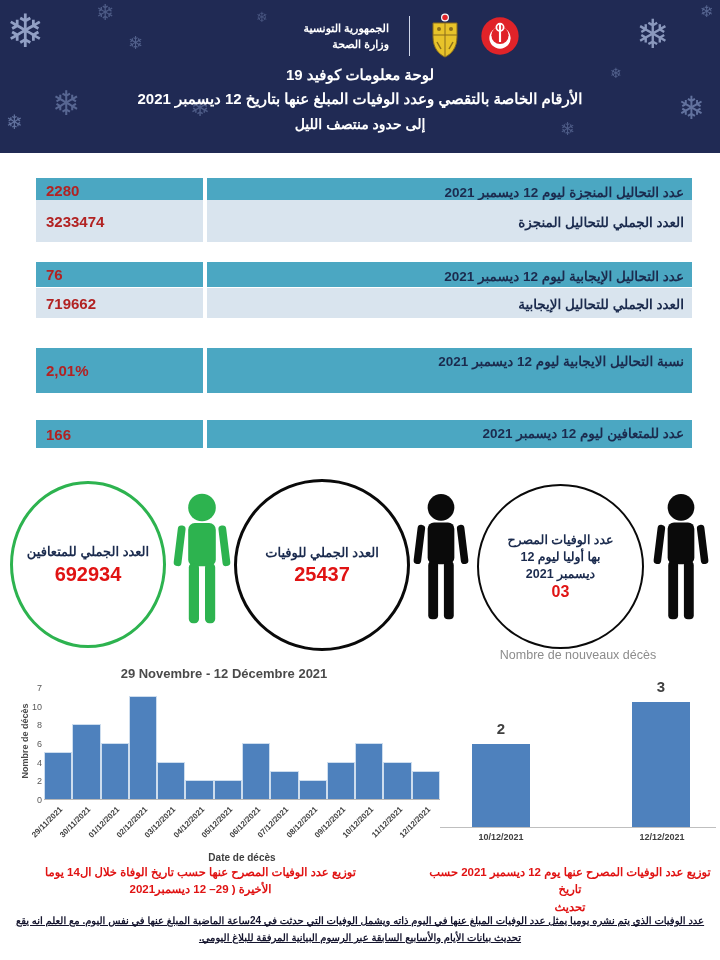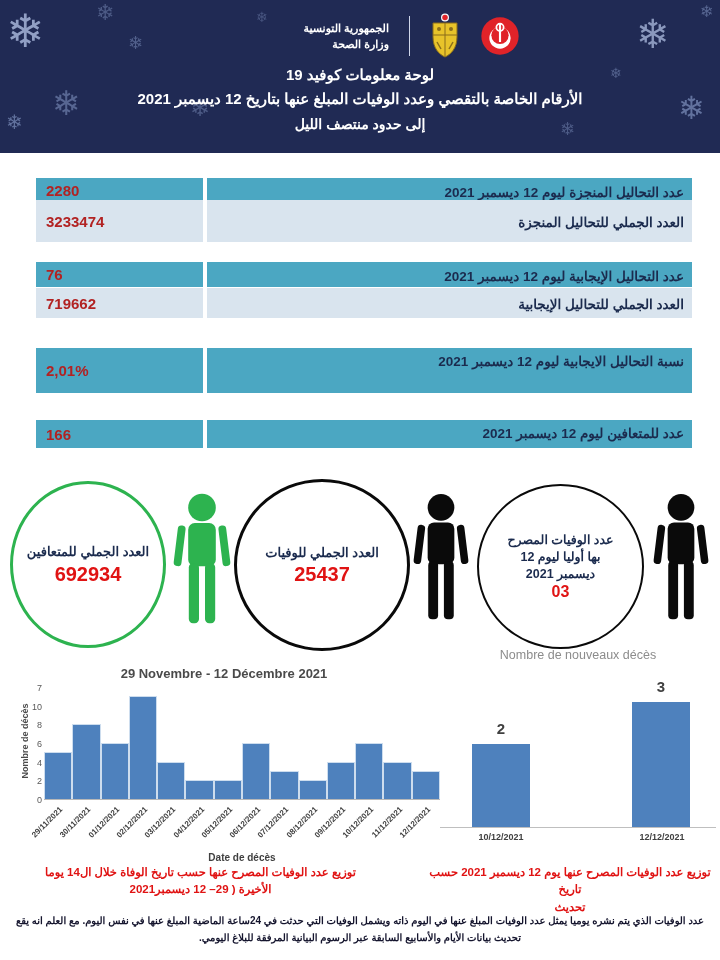--- a/index.html
+++ b/index.html
@@ -81,21 +81,21 @@
   .r-bar{position:absolute;background:#4e81bd;width:58px;}
   .r-datalabel{position:absolute;width:58px;text-align:center;font-weight:bold;font-size:15px;color:#404040;}
   .r-catlabel{position:absolute;top:184px;width:80px;text-align:center;font-weight:bold;font-size:9px;color:#404040;}
 
   .caption{position:absolute;color:#e01313;font-weight:bold;font-size:11.5px;
       text-align:center;direction:rtl;line-height:1.5;}
   #caption-left{left:28px;top:864px;width:345px;}
   #caption-right{left:425px;top:864px;width:290px;}
 
   #footer{position:absolute;left:10px;top:912px;width:700px;text-align:center;direction:rtl;
-      color:#15152e;font-weight:bold;font-size:10px;line-height:1.7;}
+      color:#15152e;font-weight:bold;font-size:10px;line-height:1.7;text-decoration:underline;}
 </style>
 </head>
 <body>
 
 <div id="page">
 
   <div id="header">
     <span class="flake f1">❄</span>
     <span class="flake f2">❄</span>
     <span class="flake f3">❄</span>

